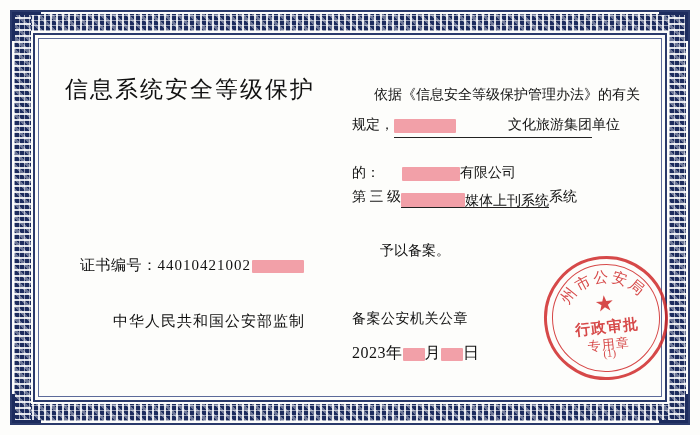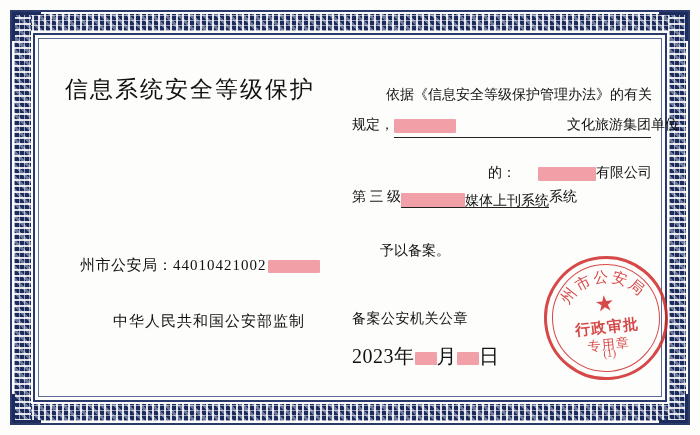--- a/index.html
+++ b/index.html
@@ -157,21 +157,20 @@
     height: 100%;
     font-size: 14px;
     color: #111111;
     line-height: 1.6;
   }
   .para1 {
     position: absolute;
     left: 8px;
     top: 40px;
     width: 300px;
-    text-align: right;
   }
   .para1 .l1 { display: block; text-indent: 22px; white-space: nowrap; }
   .para1 .l2 { display: block; margin-top: 8px; white-space: nowrap; }
   .para1 .l3 { display: block; margin-top: 24px; white-space: nowrap; }
   .fill-line {
     display: inline-block;
     border-bottom: 1px solid #222;
     vertical-align: baseline;
     position: relative;
   }
@@ -203,21 +202,21 @@
     left: 8px;
     top: 264px;
     font-size: 14px;
     letter-spacing: 0.5px;
     white-space: nowrap;
   }
   .date-line {
     position: absolute;
     left: 8px;
     top: 296px;
-    font-size: 20px;
+    font-size: 16px;
     letter-spacing: 0.5px;
     white-space: nowrap;
   }
   .date-line .redact.date {
     width: 22px;
     height: 13px;
   }
 
   
   .seal {
@@ -311,34 +310,34 @@
   <div class="corner br"></div>
 
   <div class="content">
 
     <div class="left-panel">
       <div class="cert-title">
         <span>信息系统安全等级保护</span>
       </div>
 
       <div class="cert-number">
-        <span>州市公安局：</span><span class="num-value">44010421002</span><span class="redact num"></span>
+        <span>证书编号：</span><span class="num-value">44010421002</span><span class="redact num"></span>
       </div>
 
       <div class="issuer">中华人民共和国公安部监制</div>
     </div>
 
     <div class="right-panel">
 
       <div class="para1">
         <span class="l1">
           <span>依据</span><span>《信息安全等级保护管理办法》</span><span>的有关</span>
         </span>
         <span class="l2">
-          <span>规定，</span><span class="fill-line"><span class="redact" style="left:6px; top:1px; width:62px; height:14px;"></span><span style="padding-left:111px;">文化旅游集团</span></span><span>单位</span>
+          <span>规定，</span><span class="fill-line"><span class="redact" style="left:6px; top:1px; width:62px; height:14px;"></span><span style="padding-left:52px;">文化旅游集团</span></span><span>单位</span>
         </span>
         <span class="l3">
           <span>的：</span><span style="display:inline-block; width:22px;"></span><span class="redact" style="width:58px; height:14px;"></span><span>有限公司</span>
         </span>
       </div>
 
       <div class="para2">
         <span>第 三  级</span><span class="grade-underline"><span class="redact" style="width:64px; height:14px; vertical-align:-2px;"></span><span>媒体上刊系统</span></span><span>系统</span>
       </div>
 

